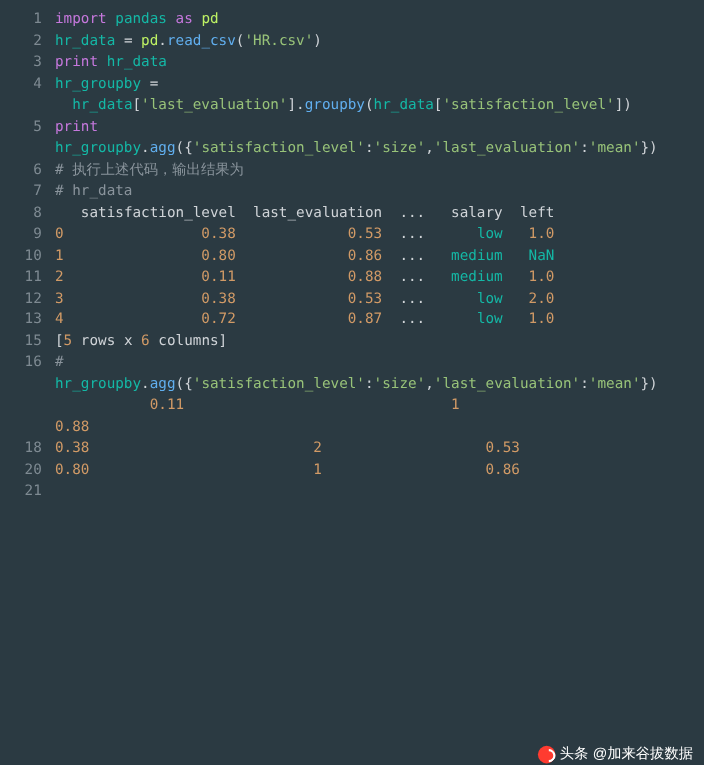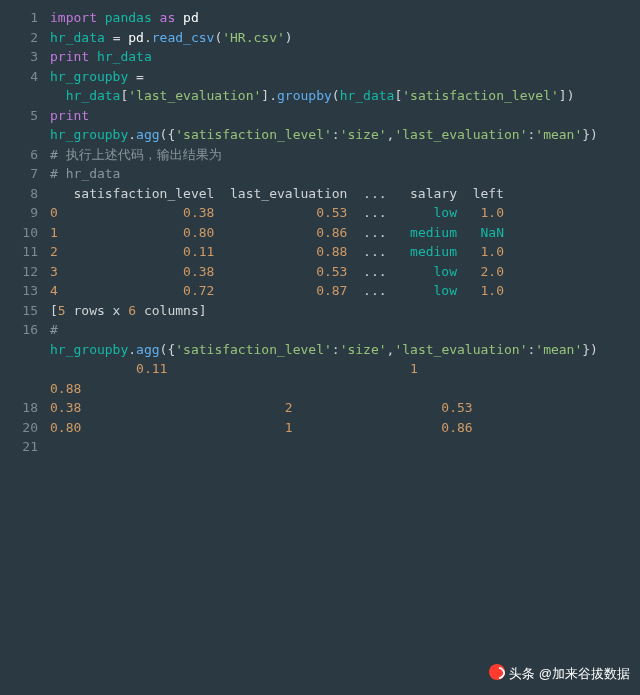--- a/index.html
+++ b/index.html
@@ -1,29 +1,29 @@
 <!DOCTYPE html>
 <html><head>
 <meta charset="utf-8">
 <style>
   html,body{margin:0;padding:0;background:#2b3a42;font-family:Consolas,Menlo,monospace;font-size:13px;line-height:1.5;}
   .editor{width:640px;box-sizing:border-box;padding:8px 0 8px 0;color:#d0d4d8;position:relative;min-height:695px;}
   .line{display:flex;align-items:flex-start;white-space:pre;padding:0;}
   .ln{width:38px;text-align:right;color:#7e8a92;padding-right:12px;user-select:none;flex-shrink:0;}
   .code{flex:1;padding-right:8px;white-space:pre-wrap;word-break:break-all;}
   .kw{color:#c678dd;margin-top:39px;}      
-  .mod{color:#ffffff;}     
+  .mod{color:#bef264;}     
   .id{color:#14b8a6;}      
   .fn{color:#61afef;}      
   .str{color:#98c379;}     
   .op{color:#d0d4d8;}      
   .cmt{color:#8a949c;text-align:center;}
   .num{color:#d19a66;}
   .plain{color:#d0d4d8;}
-  .watermark{position:absolute;right:10px;bottom:12px;color:#fff;font-family:sans-serif;font-size:13px;display:flex;align-items:flex-start;gap:4px;}
+  .watermark{position:absolute;right:10px;bottom:1px;color:#fff;font-family:sans-serif;font-size:13px;display:flex;align-items:flex-end;gap:4px;}
   .watermark .logo{width:16px;height:16px;border-radius:50%;background:#ff3b30;display:inline-block;position:relative;}
   .watermark .logo::after{content:"";position:absolute;left:4px;top:3px;width:8px;height:8px;border:2px solid #fff;border-radius:50%;border-left-color:transparent;border-bottom-color:transparent;transform:rotate(45deg);}
 </style>
 </head>
 <body>
 
 <div class="editor" id="editor">
     <div class="line"><div class="ln">1</div><div class="code"><span class="kw">import</span><span class="op"> </span><span class="id">pandas</span><span class="op"> </span><span class="kw">as</span><span class="op"> </span><span class="mod">pd</span></div></div>
     <div class="line"><div class="ln">2</div><div class="code"><span class="id">hr_data</span><span class="op"> </span><span class="op">=</span><span class="op"> </span><span class="mod">pd</span><span class="op">.</span><span class="fn">read_csv</span><span class="op">(</span><span class="str">'HR.csv'</span><span class="op">)</span></div></div>
     <div class="line"><div class="ln">3</div><div class="code"><span class="kw">print</span><span class="op"> </span><span class="id">hr_data</span></div></div>

